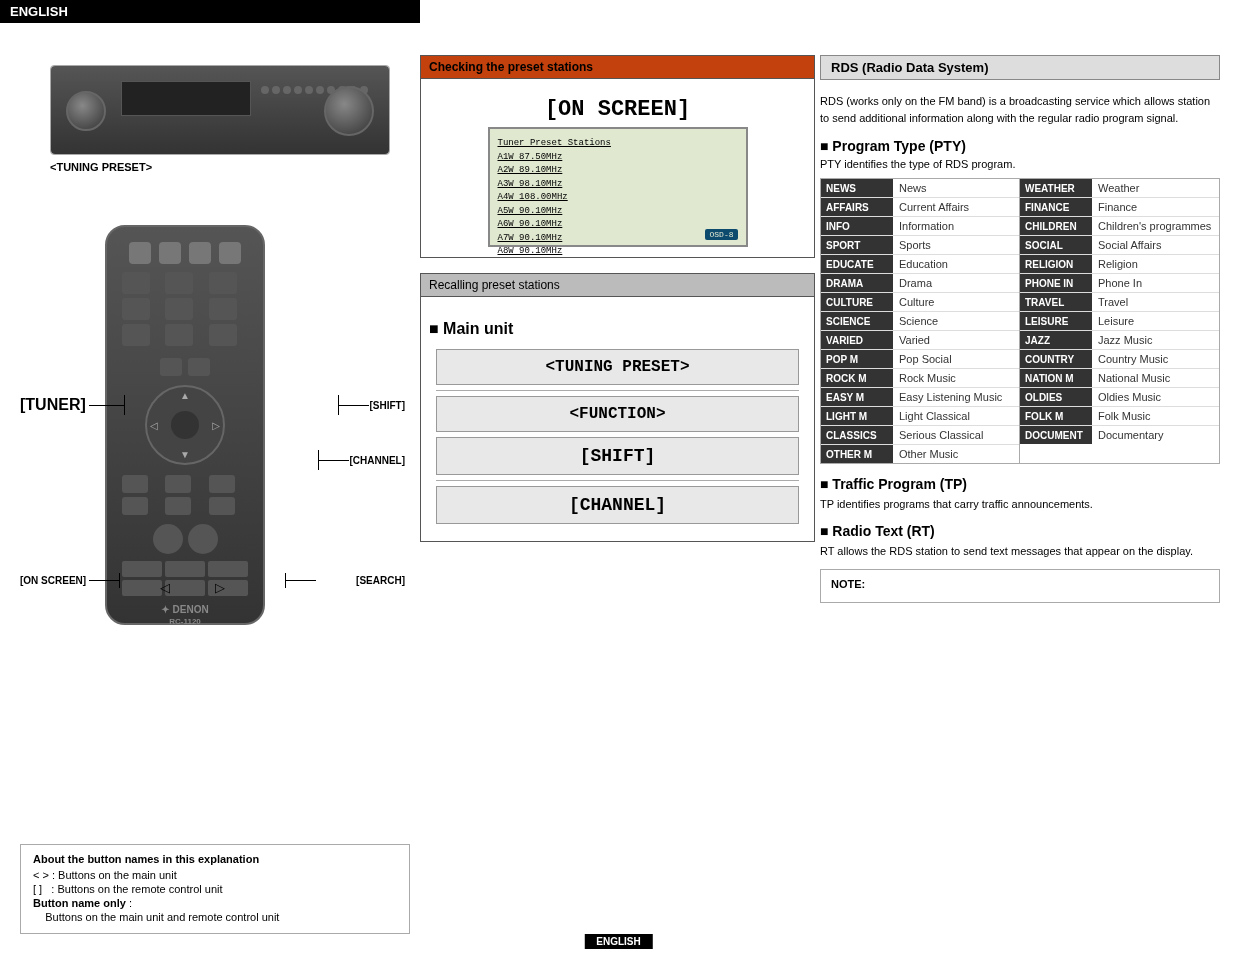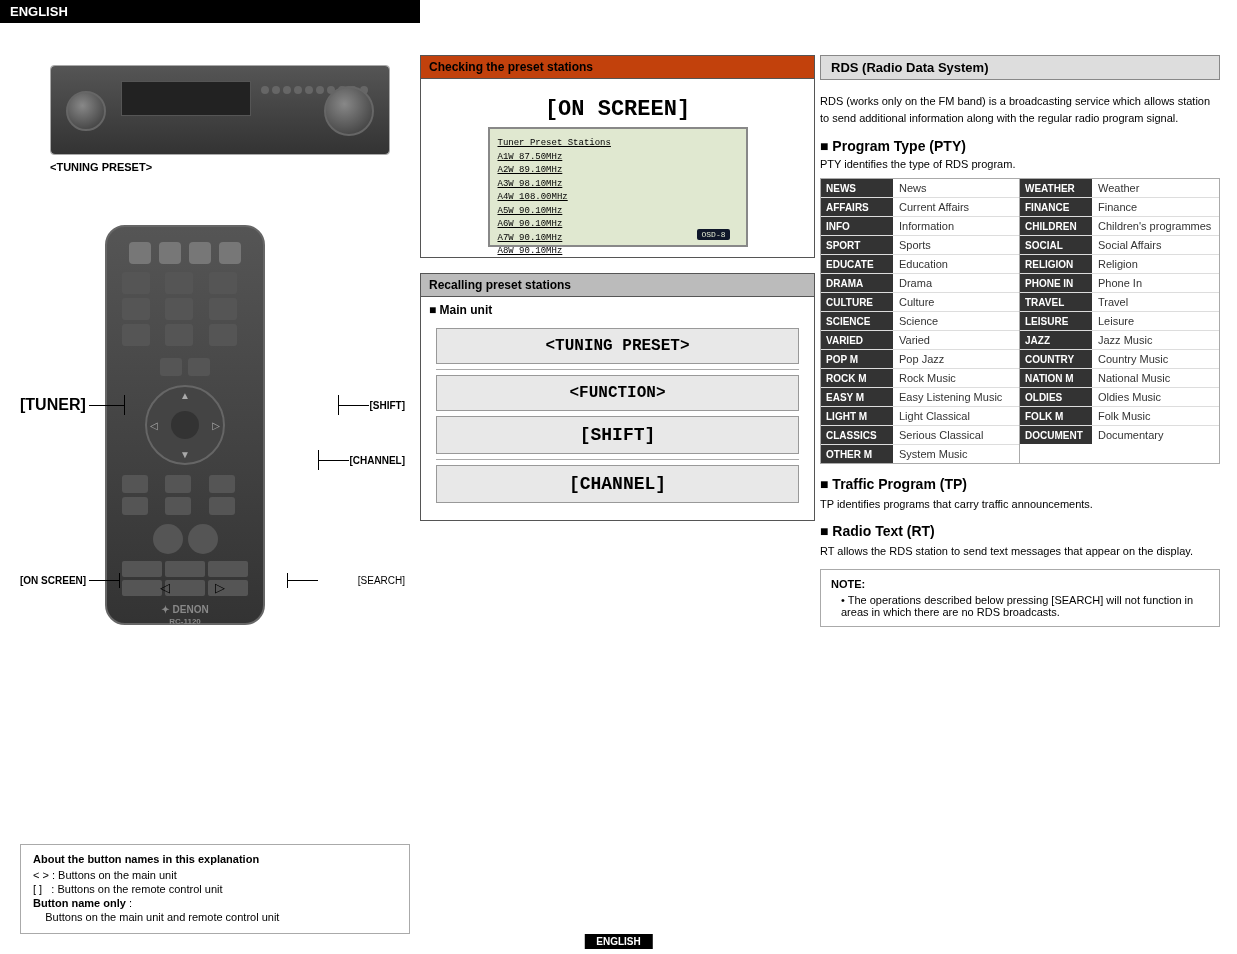--- a/index.html
+++ b/index.html
@@ -206,41 +206,42 @@
       padding: 8px;
       position: relative;
     }
     .screen-line {
       line-height: 1.5;
       text-decoration: underline;
     }
     .osd-badge {
       position: absolute;
       bottom: 5px;
-      right: 16px;
-      background: #0f172a;
+      right: 8px;
+      background: #0c4a6e;
       color: #e0e8d0;
       font-size: 8px;
       padding: 1px 4px;
       border-radius: 2px;
     }
 
     
     .section-header2 {
       background: #bbb;
-      font-weight: bold;
+      font-weight: normal;
       font-size: 12px;
       padding: 4px 8px;
       border-bottom: 1px solid #555;
     }
 
     .main-unit-label {
       font-weight: bold;
-      font-size: 12px;
+      font-size: 16px;
       padding: 6px 8px;
+      margin-top: 17px;
     }
     .main-unit-label::before { content: '■ '; }
 
     .preset-box {
       background: #e8e8e8;
       border: 1px solid #999;
       font-size: 16px;
       font-weight: bold;
       font-family: 'Courier New', monospace;
       text-align: center;
@@ -504,21 +505,21 @@
       <span style="font-size:10px;font-weight:bold;">[CHANNEL]</span>
     </div>
     <div style="position:absolute; top:348px; left:0px; display:flex; align-items:center;">
       <span style="font-size:10px;font-weight:bold;">[ON SCREEN]</span>
       <div style="width:30px;height:1px;background:#000;margin-left:3px;"></div>
       <div style="width:1px;height:15px;background:#000;"></div>
     </div>
     <div style="position:absolute; top:348px; right:5px; display:flex; align-items:center;">
       <div style="width:1px;height:15px;background:#000;"></div>
       <div style="width:30px;height:1px;background:#000;"></div>
-      <span style="font-size:10px;font-weight:normal;padding-left:40px;">[SEARCH]</span>
+      <span style="font-size:10px;font-weight:bold;padding-left:40px;">[SEARCH]</span>
     </div>
 
     <div style="position:absolute;top:355px;left:140px;font-size:13px;">◁</div>
     <div style="position:absolute;top:355px;left:195px;font-size:13px;">▷</div>
   </div>
 </div>
 
 <div class="center-panel">
 
   <div class="section-box">
@@ -598,41 +599,41 @@
       <div class="pty-row">
         <div class="pty-code">SCIENCE</div>
         <div class="pty-name">Science</div>
       </div>
       <div class="pty-row">
         <div class="pty-code">VARIED</div>
         <div class="pty-name">Varied</div>
       </div>
       <div class="pty-row">
         <div class="pty-code">POP M</div>
-        <div class="pty-name">Pop Jazz</div>
+        <div class="pty-name">Pop Social</div>
       </div>
       <div class="pty-row">
         <div class="pty-code">ROCK M</div>
         <div class="pty-name">Rock Music</div>
       </div>
       <div class="pty-row">
         <div class="pty-code">EASY M</div>
         <div class="pty-name">Easy Listening Music</div>
       </div>
       <div class="pty-row">
         <div class="pty-code">LIGHT M</div>
         <div class="pty-name">Light Classical</div>
       </div>
       <div class="pty-row">
         <div class="pty-code">CLASSICS</div>
         <div class="pty-name">Serious Classical</div>
       </div>
       <div class="pty-row">
         <div class="pty-code">OTHER M</div>
-        <div class="pty-name">System Music</div>
+        <div class="pty-name">Other Music</div>
       </div>
     </div>
 
     <div class="pty-col">
       <div class="pty-row">
         <div class="pty-code">WEATHER</div>
         <div class="pty-name">Weather</div>
       </div>
       <div class="pty-row">
         <div class="pty-code">FINANCE</div>
@@ -694,21 +695,20 @@
     <div class="tp-desc">TP identifies programs that carry traffic announcements.</div>
   </div>
 
   <div class="tp-section">
     <div class="section-heading">Radio Text (RT)</div>
     <div class="tp-desc">RT allows the RDS station to send text messages that appear on the display.</div>
   </div>
 
   <div class="note-section">
     <div class="note-label">NOTE:</div>
-    <div class="note-bullet">The operations described below pressing [SEARCH] will not function in areas in which there are no RDS broadcasts.</div>
   </div>
 </div>
 
 <div class="explanation-box">
   <div class="expl-title">About the button names in this explanation</div>
   <div class="expl-line">
     &lt;  &gt;  <span>: Buttons on the main unit</span>
   </div>
   <div class="expl-line">
     [  ]  &nbsp;&nbsp;<span>: Buttons on the remote control unit</span>

